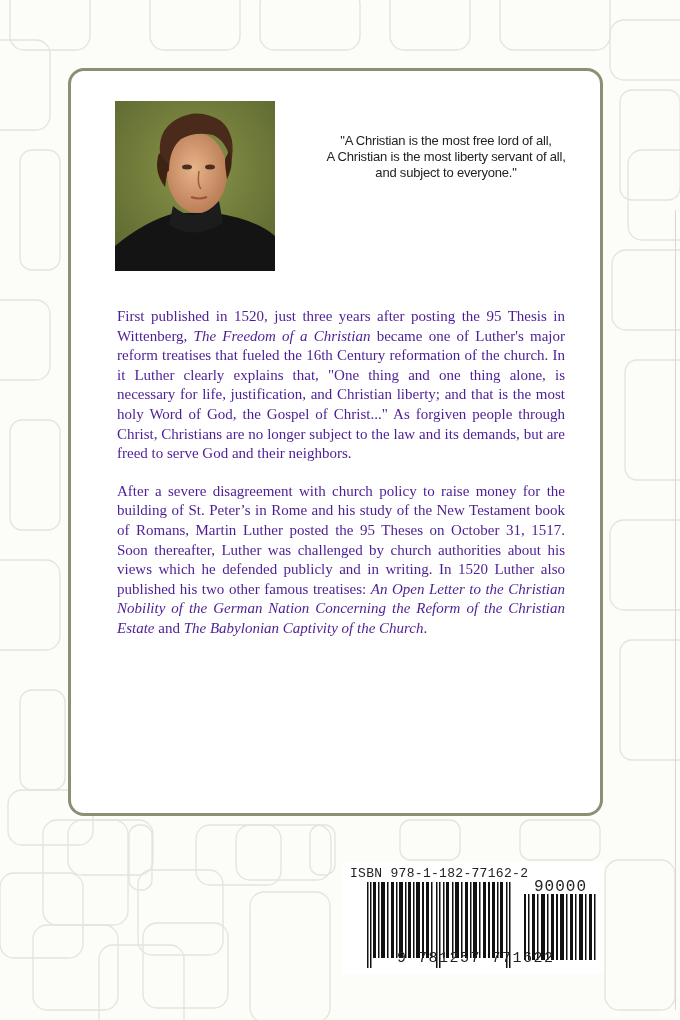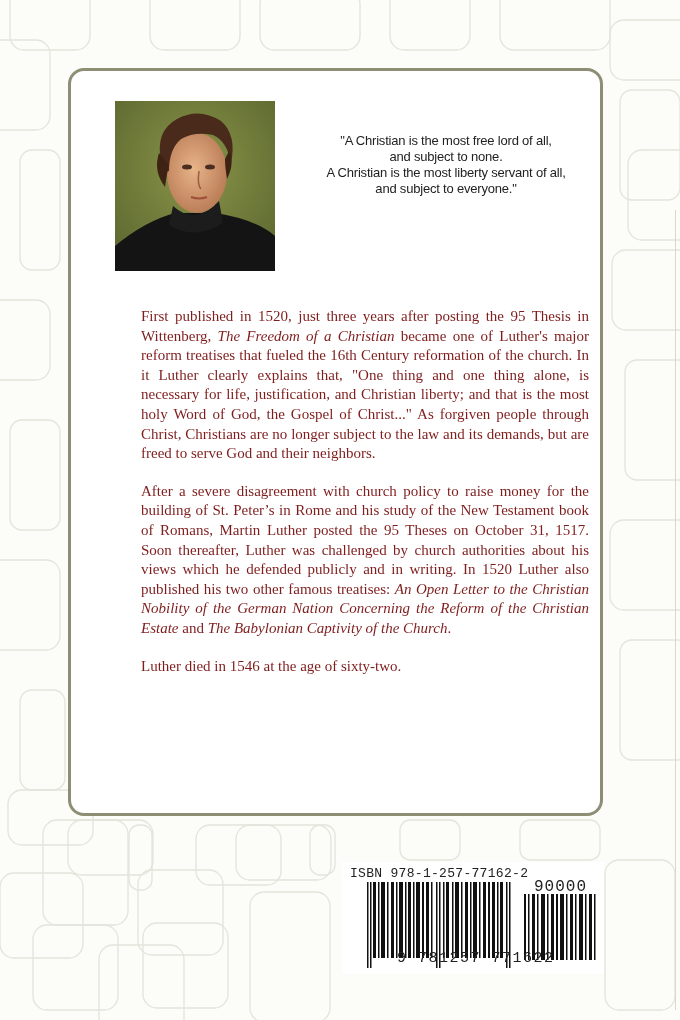--- a/index.html
+++ b/index.html
@@ -19,21 +19,21 @@
       overflow: hidden; background: #6e7a3c;
     }
     .quote {
       position: absolute; left: 230px; top: 62px; width: 290px;
       font-family: "Liberation Sans", sans-serif; font-size: 13px; line-height: 16px;
       color: #222; text-align: center; letter-spacing: -0.2px;
     }
     .quote div { white-space: nowrap; }
     .body-text {
       position: absolute; left: 46px; top: 236px; width: 448px;
-      font-size: 15px; line-height: 19.6px; color: #7f1d1d; text-align: justify; margin-left: 24px;
+      font-size: 15px; line-height: 19.6px; color: #4c1d95; text-align: justify;
     }
     .body-text p { margin: 0 0 18px 0; }
     .body-text i { font-style: italic; }
     .barcode-box {
       position: absolute; left: 342px; top: 862px; width: 262px; height: 112px;
       background: #fff; z-index: 1;
     }
     .isbn-label {
       position: absolute; left: 8px; top: 4px; font-family: "Liberation Mono", monospace;
       font-size: 13px; color: #222; letter-spacing: 0.3px;
@@ -115,34 +115,32 @@
       <path d="M114 50 Q120 62 112 78 Q110 66 110 58 Z" fill="#3e2314"></path>
       <ellipse cx="72" cy="66" rx="5" ry="2.5" fill="#4a2e20"></ellipse>
       <ellipse cx="95" cy="66" rx="5" ry="2.5" fill="#4a2e20"></ellipse>
       <path d="M84 70 Q82 84 86 88" stroke="#9a603c" stroke-width="1.5" fill="none"></path>
       <path d="M76 96 Q84 99 92 96" stroke="#a0503a" stroke-width="2" fill="none"></path>
     </svg>
   </div>
 
   <div class="quote">
     <div>"A Christian is the most free lord of all,</div>
-    <div>and subject to none.</div>
     <div>A Christian is the most liberty servant of all,</div>
     <div>and subject to everyone."</div>
   </div>
 
   <div class="body-text">
     <p><span>First published in 1520, just three years after posting the 95 Thesis in Wittenberg, </span><i>The Freedom of a Christian</i><span> became one of Luther's major reform treatises that fueled the 16th Century reformation of the church. In it Luther clearly explains that, "One thing and one thing alone, is necessary for life, justification, and Christian liberty; and that is the most holy Word of God, the Gospel of Christ..."  As forgiven people through Christ, Christians are no longer subject to the law and its demands, but are freed to serve God and their neighbors.</span></p>
     <p><span>After a severe disagreement with church policy to raise money for the building of St. Peter’s in Rome and his study of the New Testament book of Romans, Martin Luther posted the 95 Theses on October 31, 1517. Soon thereafter, Luther was challenged by church authorities about his views which he defended publicly and in writing.  In 1520 Luther also published his two other  famous treatises: </span><i>An Open Letter to the Christian Nobility of the German Nation Concerning the Reform of the Christian Estate</i><span> and </span><i>The Babylonian Captivity of the Church</i><span>.</span></p>
-    <p>Luther died in 1546 at the age of sixty-two.</p>
   </div>
 </div>
 
 <div class="barcode-box">
-  <div class="isbn-label">ISBN 978-1-257-77162-2</div>
+  <div class="isbn-label">ISBN 978-1-182-77162-2</div>
   <div class="price-label">90000</div>
   <svg class="bars" width="145" height="86" xmlns="http://www.w3.org/2000/svg">
     <g fill="#111">
       <rect x="0" y="0" width="1.5" height="86"></rect>
         <rect x="3" y="0" width="1.5" height="86"></rect>
       <rect x="6" y="0" width="3" height="76"></rect>
         <rect x="11" y="0" width="1.5" height="76"></rect>
       <rect x="14" y="0" width="4" height="76"></rect>
         <rect x="20" y="0" width="1.5" height="76"></rect>
       <rect x="24" y="0" width="3" height="76"></rect>

